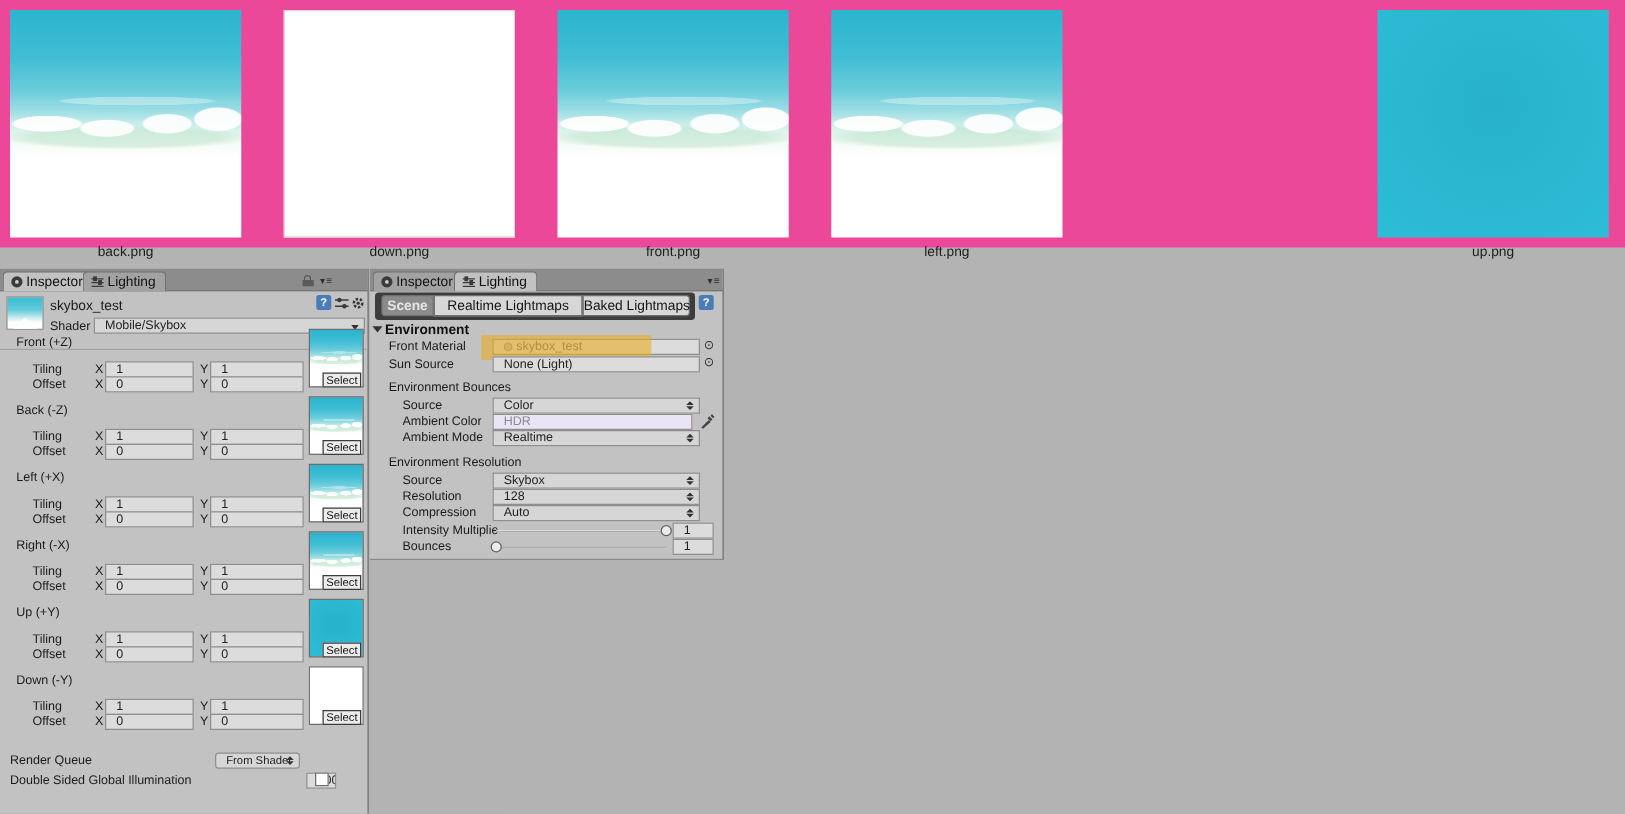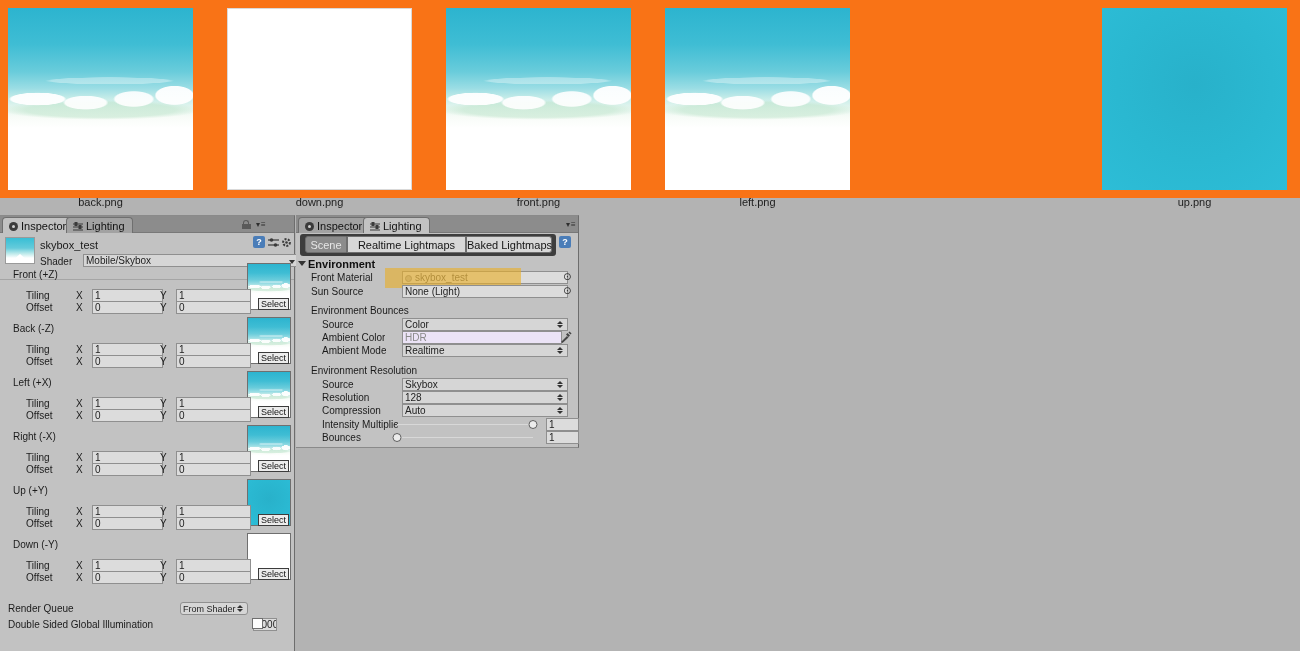--- a/index.html
+++ b/index.html
@@ -1,20 +1,20 @@
 <!DOCTYPE html>
 <html><head>
 <meta charset="utf-8">
 <style>
   * { margin:0; padding:0; box-sizing:border-box; }
   html,body { width:1300px; height:651px; }
   body { font-family:"Liberation Sans","DejaVu Sans",sans-serif; background:#b3b3b3; position:relative; overflow:hidden; }
 
   
-  .file-strip { position:absolute; left:0; top:0; width:1300px; height:198px; background:#f97316; }
+  .file-strip { position:absolute; left:0; top:0; width:1300px; height:198px; background:#ec4899; }
   .file-tile { position:absolute; top:0; width:185px; height:215px; }
   .file-img { position:absolute; left:0; top:8px; width:185px; height:182px; }
   .file-caption { position:absolute; left:0; top:196px; width:185px; text-align:center; font-size:11px; color:#1d1d1d; }
 
   .sky-img {
     background-image:
       radial-gradient(ellipse 26% 6% at 16% 50%, rgba(255,255,255,.95) 55%, rgba(255,255,255,0) 60%),
       radial-gradient(ellipse 22% 7% at 42% 52%, rgba(255,255,255,.9) 50%, rgba(255,255,255,0) 56%),
       radial-gradient(ellipse 20% 8% at 68% 50%, rgba(255,255,255,.9) 50%, rgba(255,255,255,0) 56%),
       radial-gradient(ellipse 18% 9% at 90% 48%, rgba(255,255,255,.95) 55%, rgba(255,255,255,0) 60%),
@@ -31,21 +31,21 @@
   .tab { position:absolute; top:1px; height:16px; padding:2px 7px 0 6px; font-size:11px; color:#111;
          border-radius:4px 4px 0 0; border:1px solid #6f6f6f; border-bottom:none; white-space:nowrap; }
   .tab.active { background:#c2c2c2; }
   .tab.inactive { background:#a2a2a2; }
   .tab .ticon { display:inline-block; vertical-align:-1px; margin-right:3px; }
   .dot-icon { width:9px; height:9px; border-radius:50%; background:#3a3a3a; position:relative; }
   .dot-icon::after { content:""; position:absolute; left:3px; top:3px; width:3px; height:3px; border-radius:50%; background:#cfcfcf; }
   .pane-menu { position:absolute; font-size:8px; color:#2e2e2e; letter-spacing:1px; }
 
   .field { position:absolute; height:13px; background:#dcdcdc; border:1px solid #8f8f8f; font-size:10px; color:#222;
-           line-height:11px; padding:0 2px; white-space:nowrap; overflow:hidden;margin-left:8px; }
+           line-height:11px; padding:0 8px; white-space:nowrap; overflow:hidden; }
   .popup { background:#d6d6d6; }
   .lbl { position:absolute; font-size:10px; color:#1b1b1b; white-space:nowrap; }
   .lbl11 { position:absolute; font-size:11px; color:#1b1b1b; white-space:nowrap; }
 
   .ud-arrows { position:absolute; right:3px; top:2px; width:7px; }
   .ud-arrows i { display:block; width:0; height:0; border-left:3px solid transparent; border-right:3px solid transparent; }
   .ud-arrows .up { border-bottom:3px solid #333; margin-bottom:1px; }
   .ud-arrows .dn { border-top:3px solid #333; }
   .dd-arrow { position:absolute; right:4px; top:5px; width:0; height:0; border-left:3px solid transparent; border-right:3px solid transparent; border-top:4px solid #333; }
 
@@ -76,21 +76,21 @@
   .f-x { left:84px; top:0; width:71px; }
   .f-y { left:168px; top:0; width:75px; }
 
   .checkbox { position:absolute; width:11px; height:11px; background:#fdfdfd; border:1px solid #6f6f6f; }
 
   
   #lighting-panel { left:296px; top:215px; width:283px; height:233px; border-right:1px solid #6d6d6d; border-bottom:1px solid #8a8a8a; }
   .toolbar-strip { position:absolute; left:4px; top:18px; width:256px; height:22px; background:#3d3d3d; border-radius:3px; }
   .seg-btn { position:absolute; top:2px; height:17px; font-size:11px; text-align:center; line-height:16px;
              border:1px solid #6e6e6e; background:#d7d7d7; color:#141414; white-space:nowrap; }
-  .seg-btn.pressed { background:#8b8b8b; color:#e6e6e6; }
+  .seg-btn.pressed { background:#8b8b8b; color:#e6e6e6;font-weight:bold; }
 
   .erow { position:absolute; left:0; width:283px; height:13px; }
   .e-label { position:absolute; top:1px; font-size:10px; color:#1b1b1b; white-space:nowrap; overflow:hidden; }
   .e-field { position:absolute; left:98px; top:0; width:166px; }
   .picker-icon { position:absolute; left:267px; top:0; font-size:10px; color:#333; font-family:"DejaVu Sans",sans-serif; }
   .obj-circle { display:inline-block; width:7px; height:7px; border-radius:50%; background:#b5b5b5; border:1px solid #8a8a8a; margin-right:3px; vertical-align:-1px; }
   .fold-tri { position:absolute; left:2px; top:3px; width:0; height:0; border-left:4px solid transparent; border-right:4px solid transparent; border-top:5px solid #333; }
   .env-header { position:absolute; left:12px; top:0; font-size:11px; font-weight:bold; color:#111; }
   .sub-header { position:absolute; left:15px; top:0; font-size:10px; color:#1b1b1b; }
 

